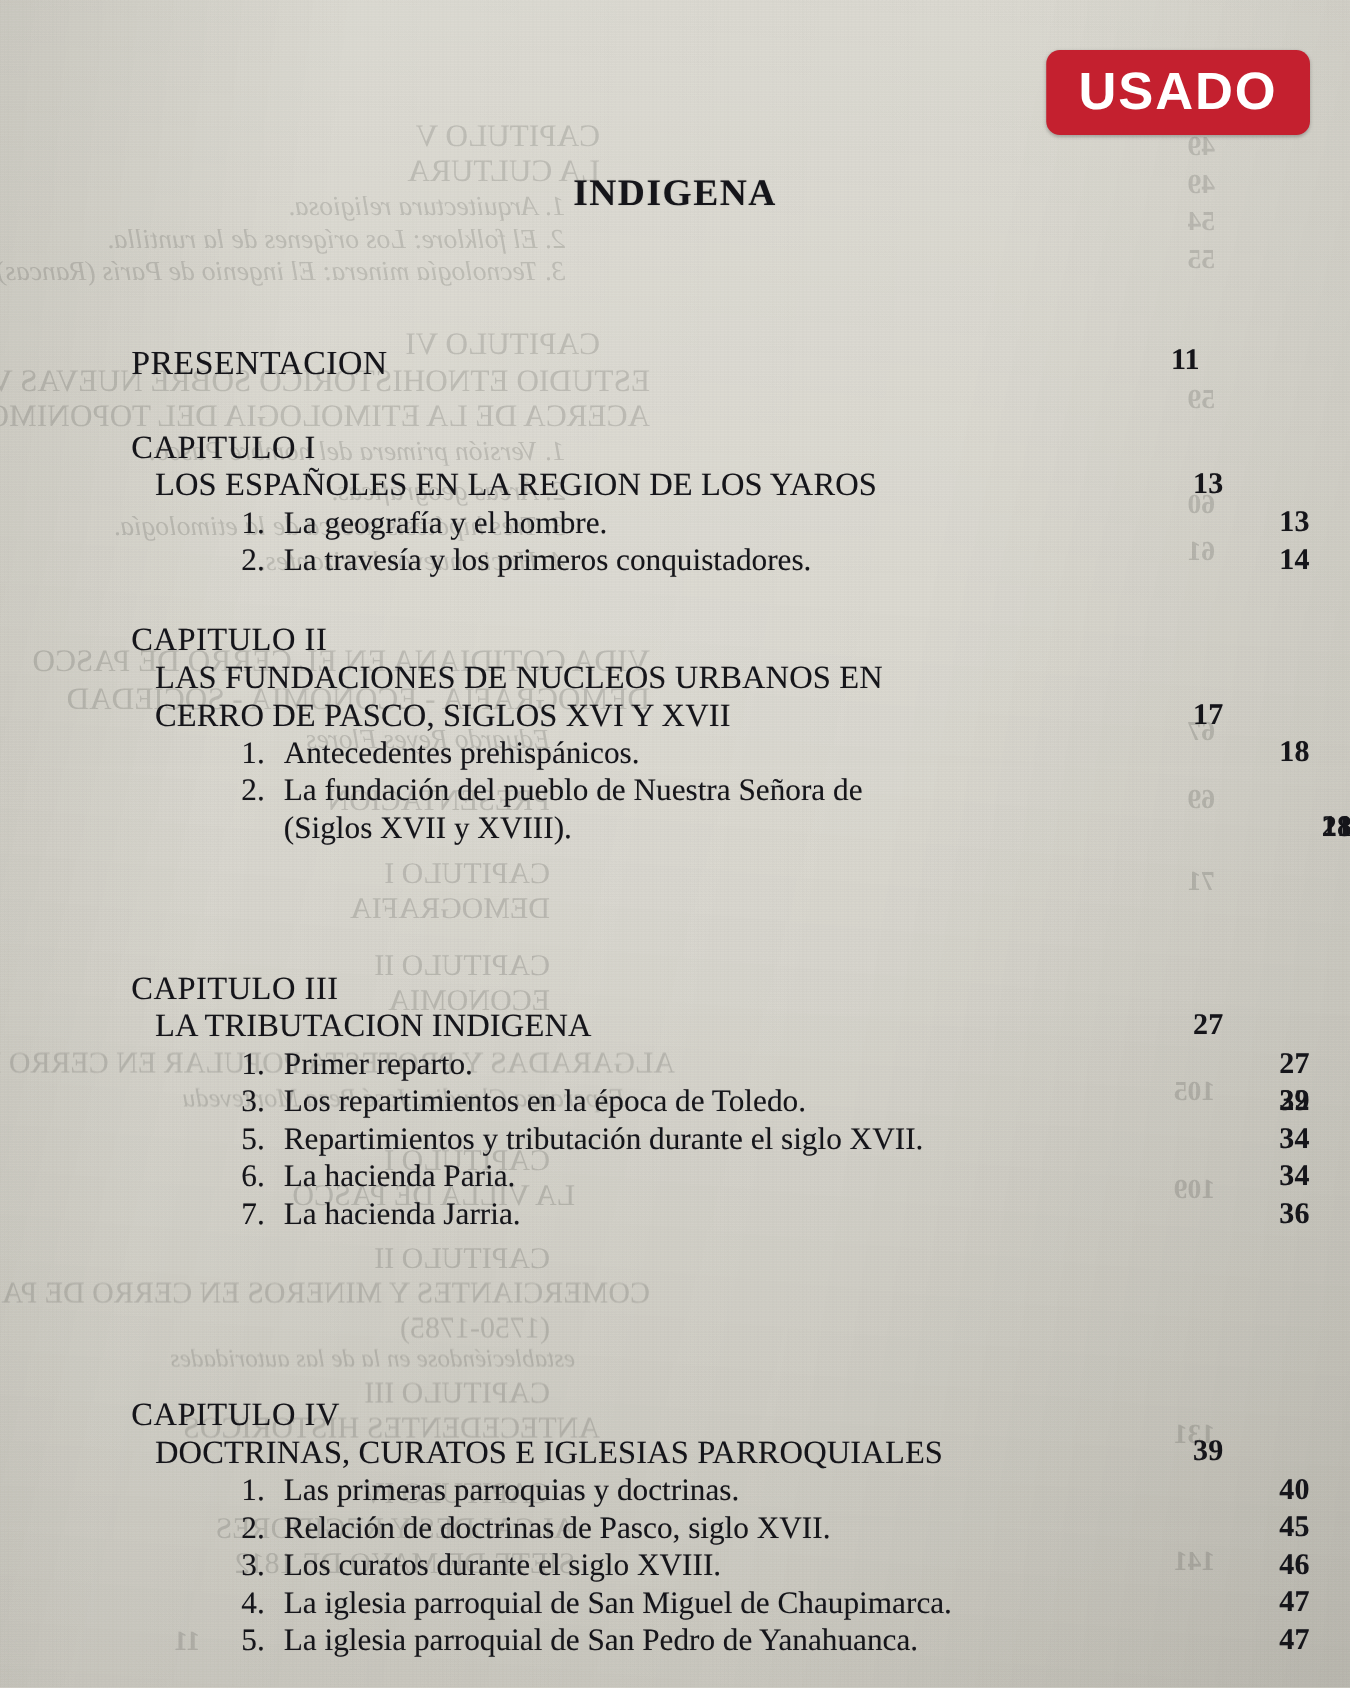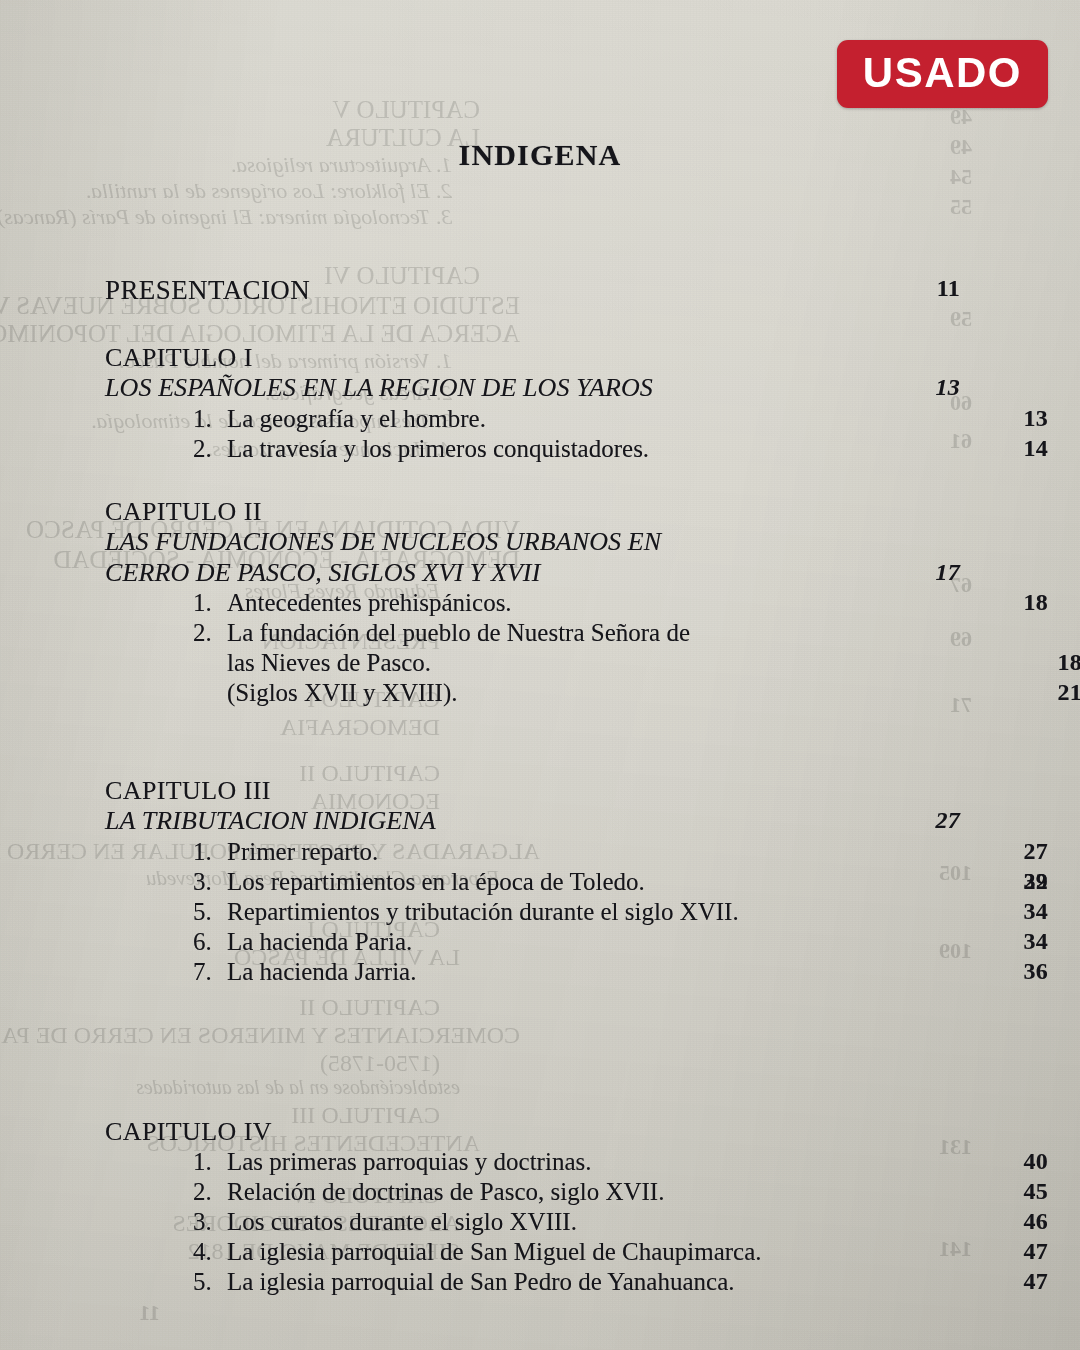--- a/index.html
+++ b/index.html
@@ -87,24 +87,24 @@
     font-size:24px;
     letter-spacing:.3px;
   }
 
   .chaplabel{
     font-size:26px;
     letter-spacing:.4px;
     line-height:1.17;
   }
   .chaptitle{
-    font-style:italic;
     font-size:26px;
     letter-spacing:.1px;
     line-height:1.17;
+    margin-left:19px;
   }
   .entry{
     font-size:25px;
     line-height:1.2;
     padding-left:88px;
   }
   .entry .num{display:inline-block;width:34px;}
   .entry.cont{padding-left:122px;}
   .sect-head{
     font-size:27px;
@@ -183,35 +183,36 @@
           <div class="row chaptitle"><span class="rowtext txtsh">LOS ESPAÑOLES EN LA REGION DE LOS YAROS</span><span class="pg txtsh">13</span></div>
           <div class="row entry"><span class="rowtext txtsh"><span class="num">1.</span>La geografía y el hombre.</span><span class="pg txtsh">13</span></div>
           <div class="row entry"><span class="rowtext txtsh"><span class="num">2.</span>La travesía y los primeros conquistadores.</span><span class="pg txtsh">14</span></div>
         </div>
         <div class="block" style="top: 497px;">
           <div class="row chaplabel"><span class="rowtext txtsh">CAPITULO II</span></div>
           <div class="row chaptitle"><span class="rowtext txtsh">LAS FUNDACIONES DE NUCLEOS URBANOS EN</span></div>
           <div class="row chaptitle"><span class="rowtext txtsh">CERRO DE PASCO, SIGLOS XVI Y XVII</span><span class="pg txtsh">17</span></div>
           <div class="row entry"><span class="rowtext txtsh"><span class="num">1.</span>Antecedentes prehispánicos.</span><span class="pg txtsh">18</span></div>
           <div class="row entry"><span class="rowtext txtsh"><span class="num">2.</span>La fundación del pueblo de Nuestra Señora de</span></div>
-          <div class="row entry cont"><span class="rowtext txtsh">las Nieves de Pasco.</span><span class="pg txtsh">18</span></div>
+          <div class="row entry cont"><span class="pg txtsh">18</span></div>
           <div class="row entry cont"><span class="rowtext txtsh">(Siglos XVII y XVIII).</span><span class="pg txtsh">21</span></div>
         </div>
         <div class="block" style="top: 776px;">
           <div class="row chaplabel"><span class="rowtext txtsh">CAPITULO III</span></div>
           <div class="row chaptitle"><span class="rowtext txtsh">LA TRIBUTACION INDIGENA</span><span class="pg txtsh">27</span></div>
           <div class="row entry"><span class="rowtext txtsh"><span class="num">1.</span>Primer reparto.</span><span class="pg txtsh">27</span></div>
           <div class="row entry"><span class="pg txtsh">29</span></div>
           <div class="row entry"><span class="rowtext txtsh"><span class="num">3.</span>Los repartimientos en la época de Toledo.</span><span class="pg txtsh">32</span></div>
           <div class="row entry"><span class="rowtext txtsh"><span class="num">5.</span>Repartimientos y tributación durante el siglo XVII.</span><span class="pg txtsh">34</span></div>
           <div class="row entry"><span class="rowtext txtsh"><span class="num">6.</span>La hacienda Paria.</span><span class="pg txtsh">34</span></div>
           <div class="row entry"><span class="rowtext txtsh"><span class="num">7.</span>La hacienda Jarria.</span><span class="pg txtsh">36</span></div>
         </div>
         <div class="block" style="top: 1117px;">
           <div class="row chaplabel"><span class="rowtext txtsh">CAPITULO IV</span></div>
+          <div class="row chaptitle"><span class="rowtext txtsh">DOCTRINAS, CURATOS E IGLESIAS PARROQUIALES</span><span class="pg txtsh">39</span></div>
           <div class="row entry"><span class="rowtext txtsh"><span class="num">1.</span>Las primeras parroquias y doctrinas.</span><span class="pg txtsh">40</span></div>
           <div class="row entry"><span class="rowtext txtsh"><span class="num">2.</span>Relación de doctrinas de Pasco, siglo XVII.</span><span class="pg txtsh">45</span></div>
           <div class="row entry"><span class="rowtext txtsh"><span class="num">3.</span>Los curatos durante el siglo XVIII.</span><span class="pg txtsh">46</span></div>
           <div class="row entry"><span class="rowtext txtsh"><span class="num">4.</span>La iglesia parroquial de San Miguel de Chaupimarca.</span><span class="pg txtsh">47</span></div>
           <div class="row entry"><span class="rowtext txtsh"><span class="num">5.</span>La iglesia parroquial de San Pedro de Yanahuanca.</span><span class="pg txtsh">47</span></div>
         </div>
       </div>
   </div>
 
   <div id="badge" style="background: rgb(196, 32, 47); color: rgb(255, 255, 255);">USADO</div>

